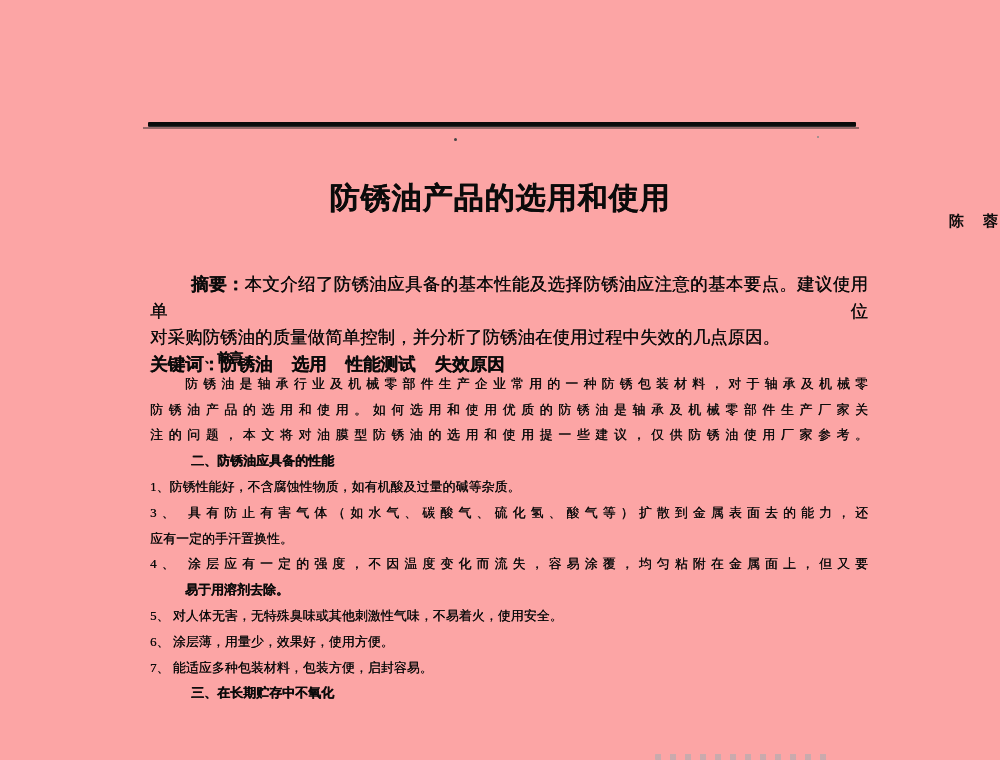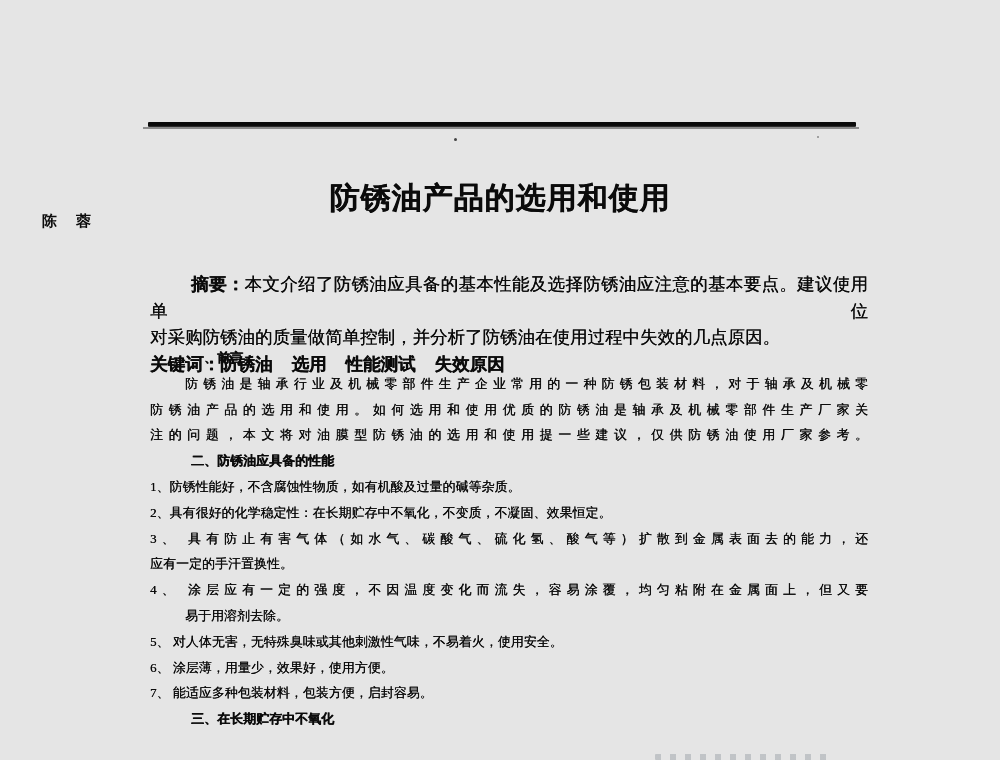--- a/index.html
+++ b/index.html
@@ -1,21 +1,21 @@
 <!DOCTYPE html>
 <html><head>
 <meta charset="utf-8">
 <style>
   html,body{margin:0;padding:0;}
   body{
     width:1000px;height:760px;position:relative;overflow:hidden;
     background:#ffffff;color:#0b0b0b;
     font-family:"Liberation Serif","DejaVu Serif",serif;
   }
-  .page{position:absolute;inset:0;background:#e5e5e5;}
+  .page{position:absolute;inset:0;background:#fca5a5;}
 
   
   .rule{
     position:absolute;left:148px;top:122px;width:708px;height:5px;
     background:linear-gradient(180deg,#0a0a0a 0%,#0a0a0a 68%,#3a3a3a 100%);
     border-radius:1px;
   }
   .rule::after{
     content:"";position:absolute;left:-5px;right:-3px;top:5px;height:2px;
     background:rgba(30,30,30,.45);filter:blur(.4px);
@@ -23,21 +23,21 @@
   .speck{position:absolute;background:#444;border-radius:50%;}
   .speck.s1{left:454px;top:138px;width:3px;height:3px;}
   .speck.s2{left:817px;top:136px;width:2px;height:2px;background:#888;}
 
   .title{
     position:absolute;left:0;right:0;top:158px;text-align:center;
     font-size:30px;font-weight:bold;letter-spacing:1px;
     text-shadow:.5px 0 0 currentColor;
   }
   .author{
-    position:absolute;left:0;right:0;top:212px;text-align:left;
+    position:absolute;left:0;right:0;top:212px;text-align:right;
     font-size:15px;font-weight:bold;letter-spacing:2px;padding-left:42px;
   }
   .affiliation{
     position:absolute;left:0;right:0;top:234px;text-align:center;
     font-size:16px;font-weight:bold;letter-spacing:.5px;
   }
 
   .abstract{
     position:absolute;left:150px;width:718px;top:271px;
     font-size:17.5px;line-height:26.6px;
@@ -46,21 +46,21 @@
   .body-text{
     position:absolute;left:150px;width:718px;top:345px;
     font-size:13px;line-height:25.8px;
     text-shadow:.35px 0 0 currentColor;
   }
   .line{min-height:25.8px;}
   .abstract .line{min-height:26.6px;}
   .head{font-weight:bold;text-shadow:.6px 0 0 currentColor;margin-left:41px;}
   .j{text-align:justify;text-align-last:justify;}
   .ind2{text-indent:35px;}
-  .indn{padding-left:35px;}
+  .indn{padding-left:35px;font-weight:bold;}
   .kw-label{font-weight:bold;text-shadow:.6px 0 0 currentColor;}
   .kw-item{font-weight:bold;margin-right:19px;text-shadow:.6px 0 0 currentColor;}
   .kw-item:last-child{margin-right:12px;}
 
   
   .cutoff-fragment{
     position:absolute;left:655px;top:754px;width:172px;height:6px;
     background:repeating-linear-gradient(90deg,
       rgba(168,173,178,.6) 0 6px, rgba(0,0,0,0) 6px 15px);
     filter:blur(.5px);border-radius:1px;
@@ -84,21 +84,20 @@
     <div class="line"><span class="kw-label">关键词：</span><span class="kw-item">防锈油</span><span class="kw-item">选用</span><span class="kw-item">性能测试</span><span class="kw-item">失效原因</span></div>
   </div>
 
   <div class="body-text">
     <div class="line head">一、前言：</div>
     <div class="line j ind2">防锈油是轴承行业及机械零部件生产企业常用的一种防锈包装材料，对于轴承及机械零</div>
     <div class="line j">防锈油产品的选用和使用。如何选用和使用优质的防锈油是轴承及机械零部件生产厂家关</div>
     <div class="line j">注的问题，本文将对油膜型防锈油的选用和使用提一些建议，仅供防锈油使用厂家参考。</div>
     <div class="line head">二、防锈油应具备的性能</div>
     <div class="line">1、防锈性能好，不含腐蚀性物质，如有机酸及过量的碱等杂质。</div>
-    <div class="line">2、具有很好的化学稳定性：在长期贮存中不氧化，不变质，不凝固、效果恒定。</div>
     <div class="line j">3、 具有防止有害气体（如水气、碳酸气、硫化氢、酸气等）扩散到金属表面去的能力，还</div>
     <div class="line">应有一定的手汗置换性。</div>
     <div class="line j">4、 涂层应有一定的强度，不因温度变化而流失，容易涂覆，均匀粘附在金属面上，但又要</div>
     <div class="line indn">易于用溶剂去除。</div>
     <div class="line">5、 对人体无害，无特殊臭味或其他刺激性气味，不易着火，使用安全。</div>
     <div class="line">6、 涂层薄，用量少，效果好，使用方便。</div>
     <div class="line">7、 能适应多种包装材料，包装方便，启封容易。</div>
     <div class="line head">三、在长期贮存中不氧化</div>
   </div>
 

